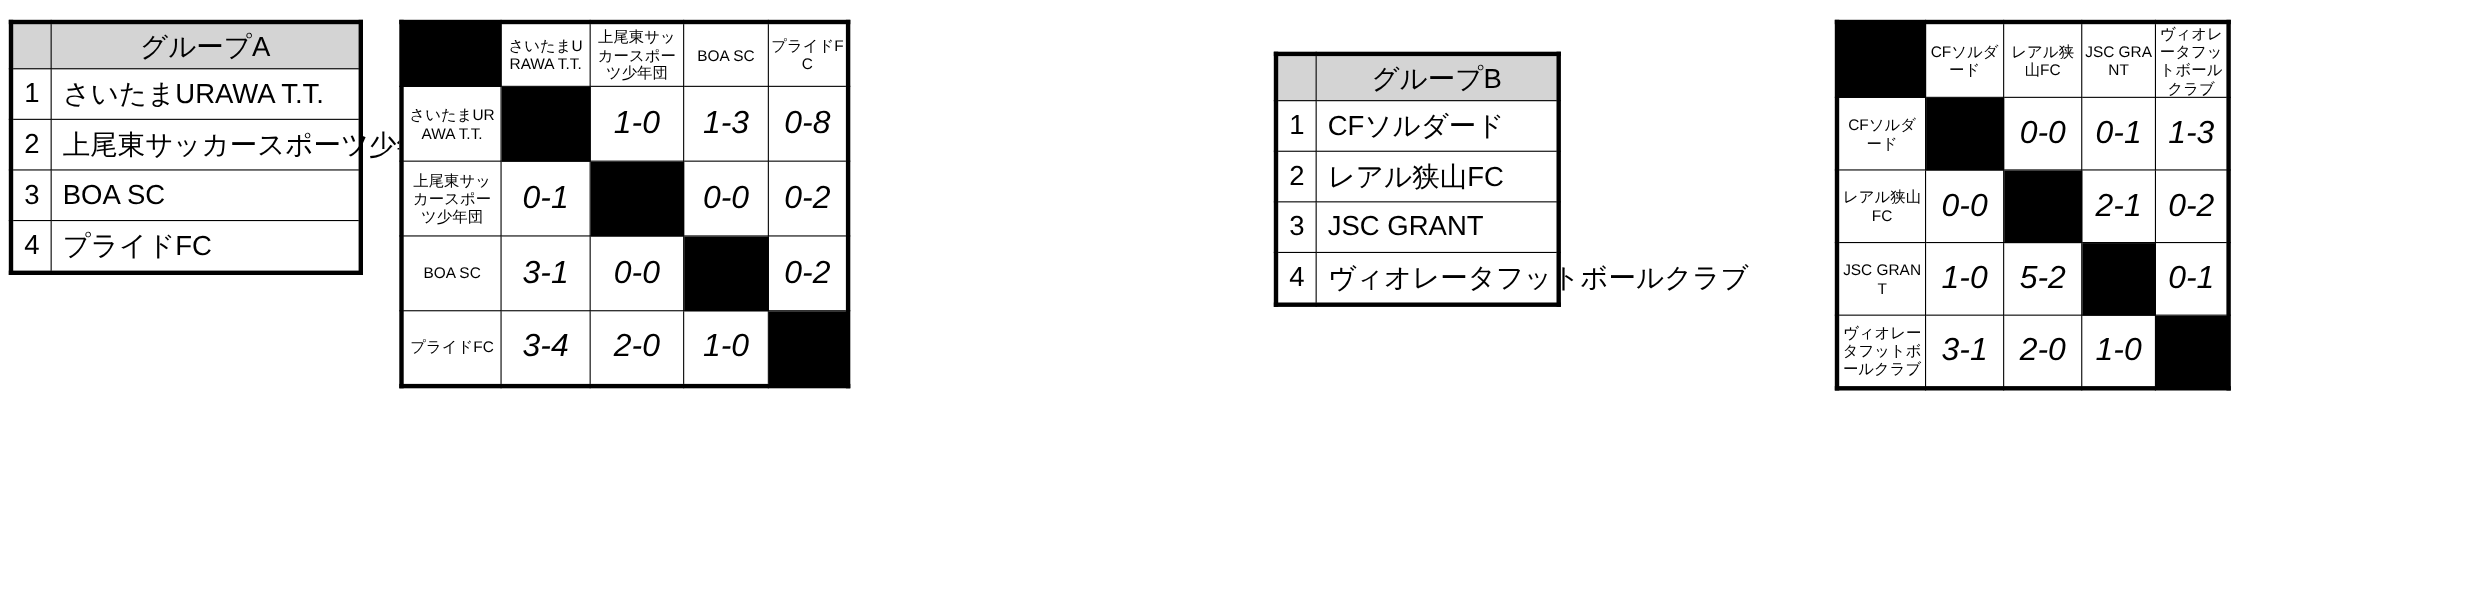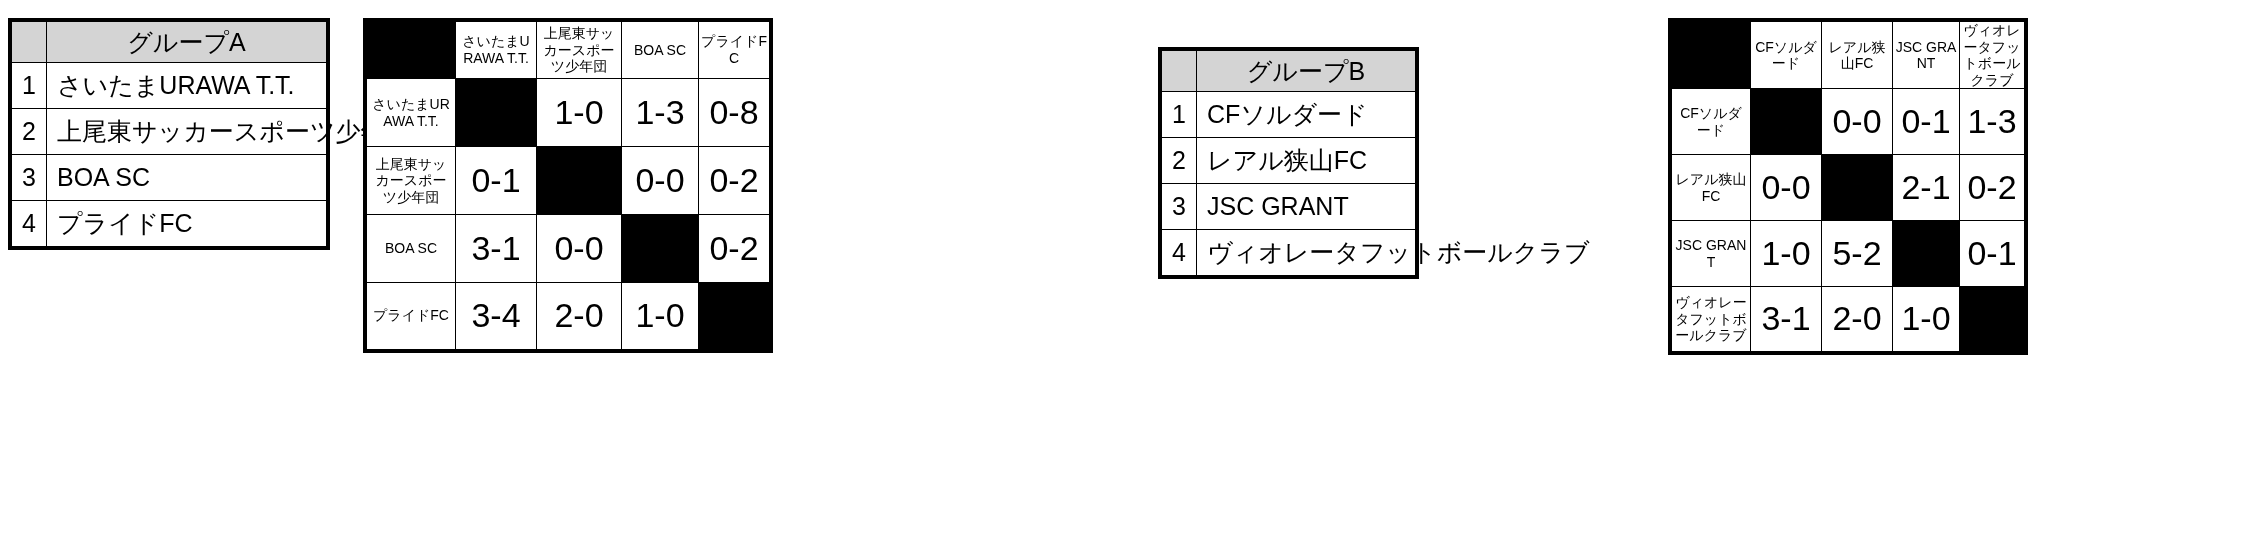--- a/index.html
+++ b/index.html
@@ -69,22 +69,23 @@
     line-height:1.18;
     height:56px;
     word-break:break-all;
   }
   .matrix .rowhead{
     font-size:14px;
     line-height:1.18;
     word-break:break-all;
   }
   .matrix .score{
-    font-size:34px;
+    font-size:29px;
     white-space:nowrap;
+    font-style:italic;
   }
 
   #matrixA{left:363px;top:18px;width:382px;}
   #matrixA .c0{width:84px;}
   #matrixA .c1{width:76px;}
   #matrixA .c2{width:80px;}
   #matrixA .c3{width:72px;}
   #matrixA .c4{width:66px;}
   #matrixA tr.body{height:68px;}
 

